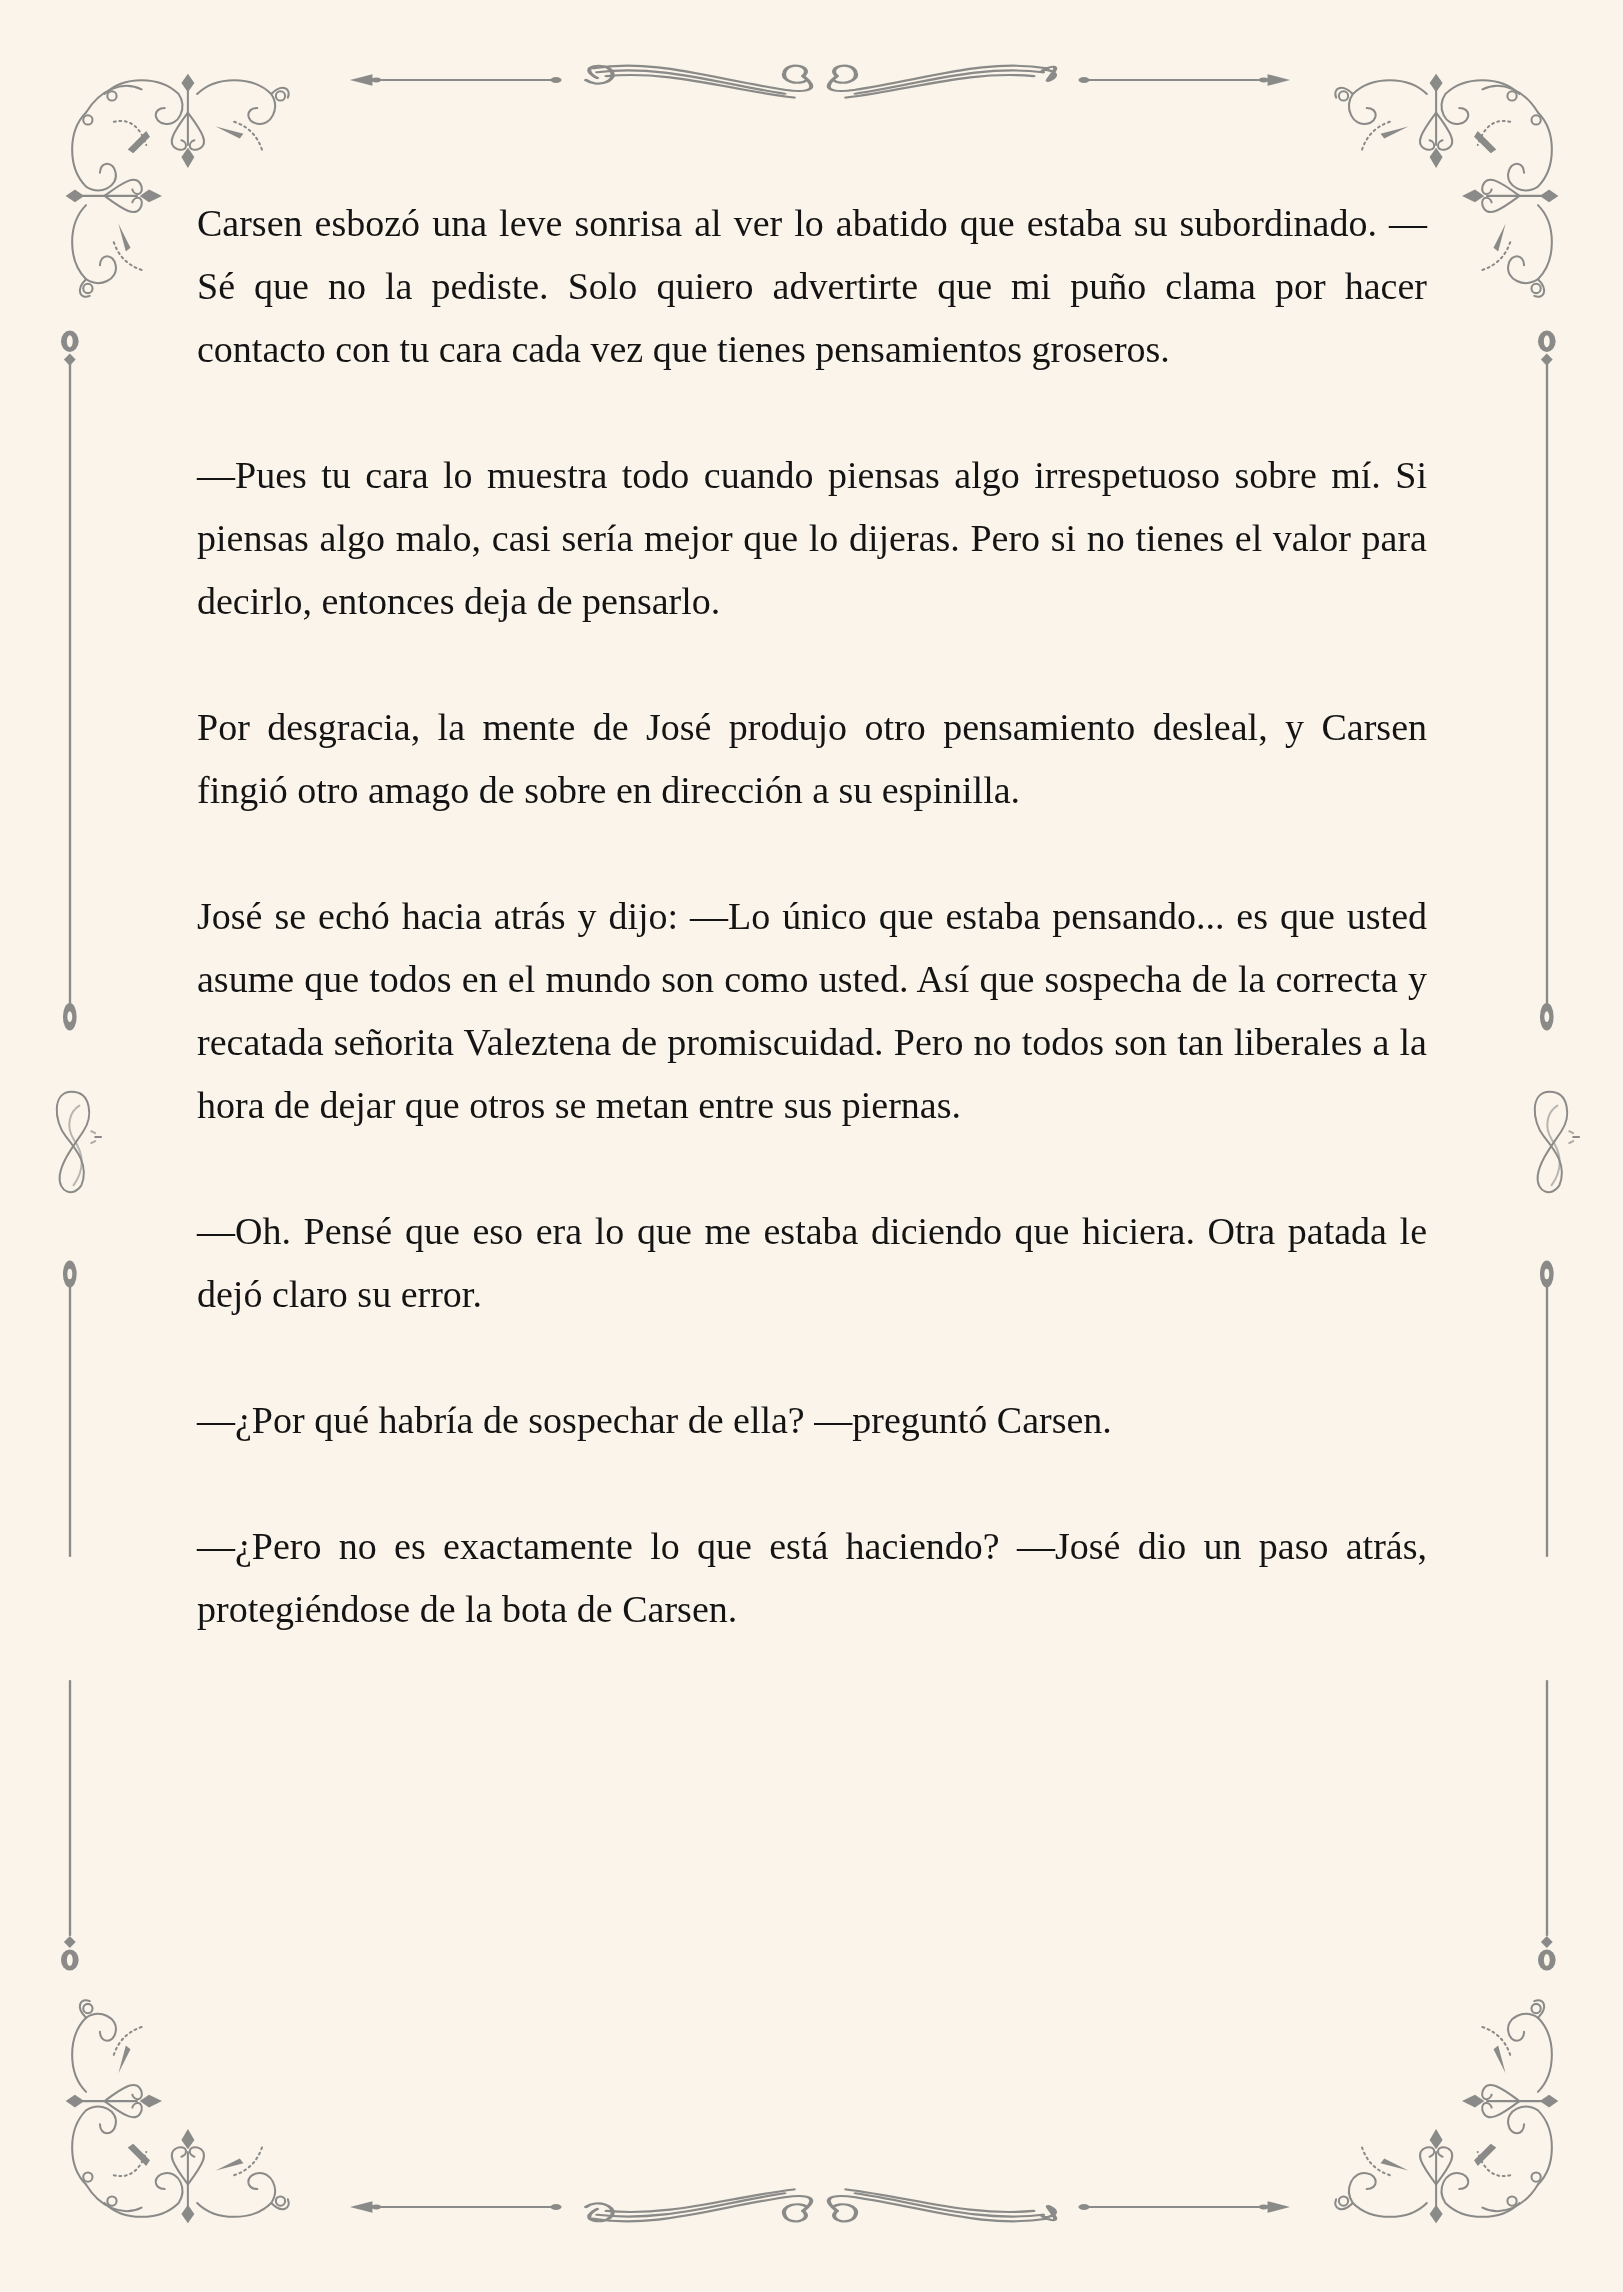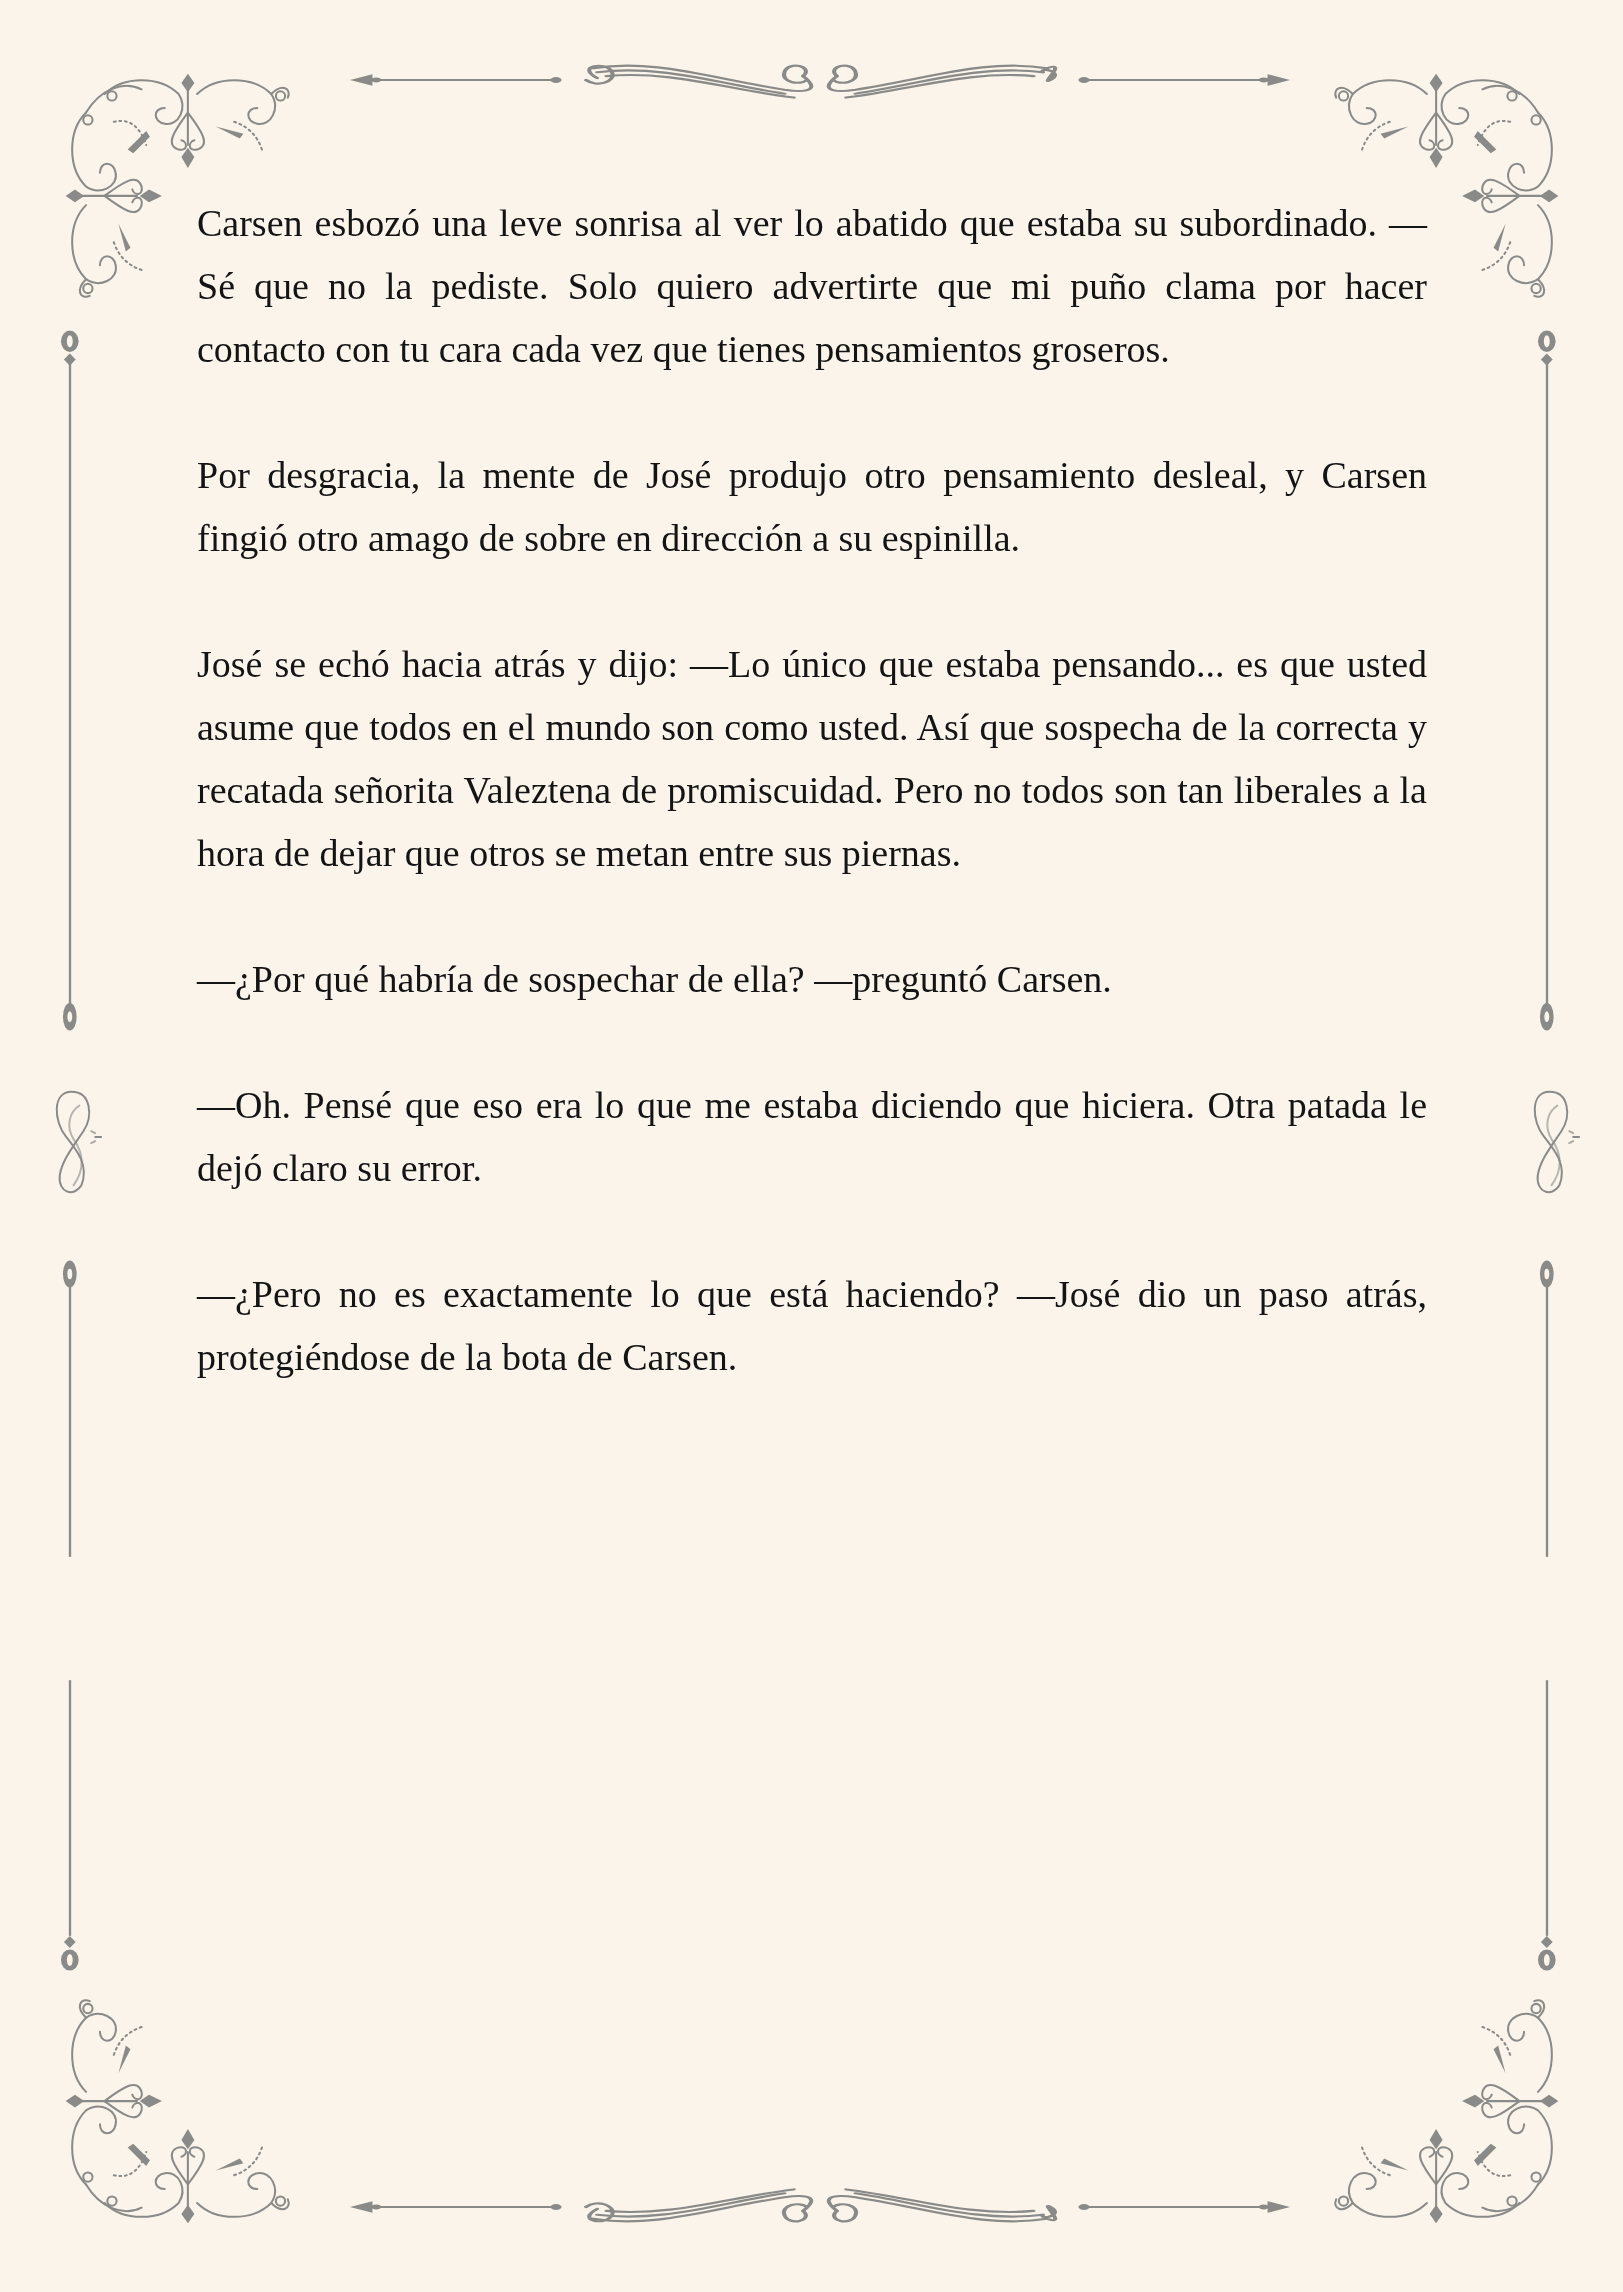--- a/index.html
+++ b/index.html
@@ -193,21 +193,22 @@
       </svg>
   </div>
   <div class="ornament" style="left:1537px;top:1259px;">
     <svg width="19.6" height="716" viewBox="0 0 20 476" preserveAspectRatio="none">
         <use href="#pendant-rule-bottom"></use>
       </svg>
   </div>
 
   <div class="text-block">
     <p class="para">Carsen esbozó una leve sonrisa al ver lo abatido que estaba su subordinado. —Sé que no la pediste. Solo quiero advertirte que mi puño clama por hacer contacto con tu cara cada vez que tienes pensamientos groseros.</p>
+    <p class="para">—Pues tu cara lo muestra todo cuando piensas algo irrespetuoso sobre mí. Si piensas algo malo, casi sería mejor que lo dijeras. Pero si no tienes el valor para decirlo, entonces deja de pensarlo.</p>
     <p class="para">Por desgracia, la mente de José produjo otro pensamiento desleal, y Carsen fingió otro amago de sobre en dirección a su espinilla.</p>
     <p class="para">José se echó hacia atrás y dijo: —Lo único que estaba pensando... es que usted asume que todos en el mundo son como usted. Así que sospecha de la correcta y recatada señorita Valeztena de promiscuidad. Pero no todos son tan liberales a la hora de dejar que otros se metan entre sus piernas.</p>
+    <p class="para">—Oh. Pensé que eso era lo que me estaba diciendo que hiciera. Otra patada le dejó claro su error.</p>
     <p class="para">—¿Por qué habría de sospechar de ella? —preguntó Carsen.</p>
-    <p class="para">—Oh. Pensé que eso era lo que me estaba diciendo que hiciera. Otra patada le dejó claro su error.</p>
     <p class="para">—¿Pero no es exactamente lo que está haciendo? —José dio un paso atrás, protegiéndose de la bota de Carsen.</p>
   </div>
 
 </div>
 
 
 </body></html>

